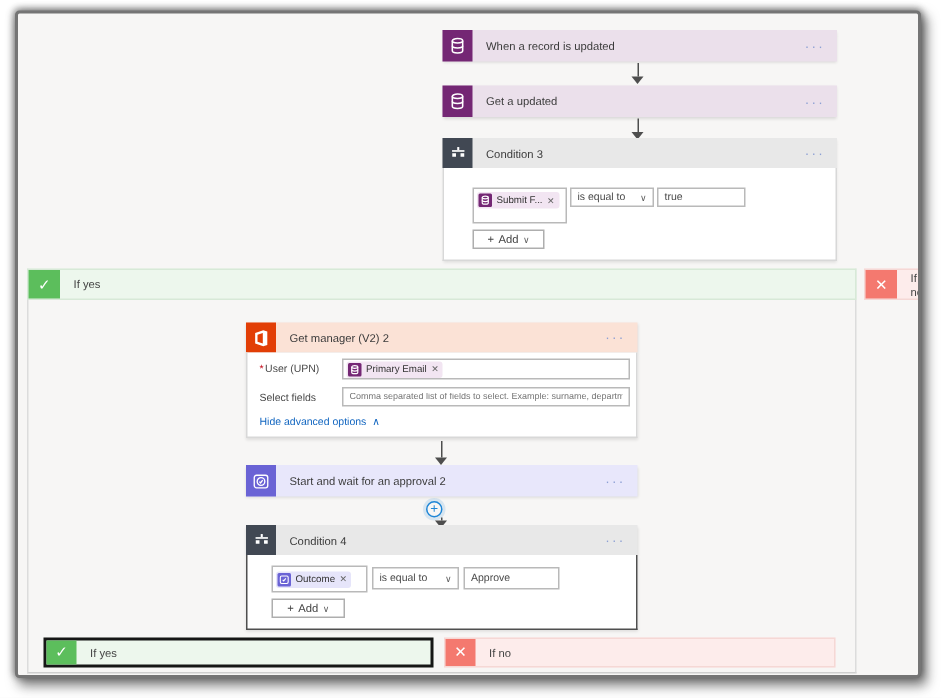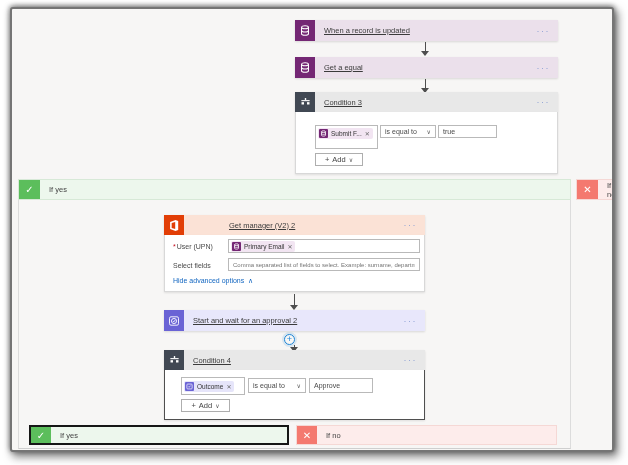--- a/index.html
+++ b/index.html
@@ -3,21 +3,21 @@
 <meta charset="utf-8">
 <style>
   html,body{margin:0;padding:0;background:#fff;width:628px;height:465px;overflow:hidden;
     font-family:"Liberation Sans",sans-serif;-webkit-font-smoothing:antialiased;}
   .sheet{position:absolute;left:10px;top:7px;width:600px;height:441px;background:#f7f6f5;
     border:2px solid #757575;border-radius:3px;overflow:hidden;
     box-shadow:3px 4px 8px 1px rgba(30,30,30,.55), -1px -1px 5px rgba(30,30,30,.35), 1px -1px 5px rgba(30,30,30,.3);}
   
   .cardhead{position:absolute;display:flex;align-items:center;box-shadow:0 1px 2px rgba(0,0,0,.12);cursor:pointer;}
   .iconbox{height:100%;width:20px;flex:0 0 20px;display:flex;align-items:center;justify-content:center;}
-  .cardtitle{margin-left:9px;font-size:7.5px;color:#3b3b3b;white-space:nowrap;text-decoration:underline;}
+  .cardtitle{margin-left:9px;font-size:7.5px;color:#3b3b3b;white-space:nowrap;}
   .menu{margin-left:auto;margin-right:8px;color:#8da0d4;font-size:9px;letter-spacing:1.5px;line-height:4px;cursor:pointer;}
   .cardbody{position:absolute;background:#fff;border:1px solid #d8d8d8;border-top:none;box-sizing:border-box;box-shadow:0 1px 2px rgba(0,0,0,.1);}
   
   .fieldbox{position:absolute;background:#fff;border:1px solid #b9b9b9;box-sizing:border-box;display:flex;align-items:center;font-size:7px;color:#4a4a4a;padding:0 4px;}
   .fieldbox.ph input{border:none;outline:none;width:100%;font-size:6px;color:#8b8b8b;font-family:"Liberation Sans",sans-serif;background:transparent;padding:0;}
   .chev{margin-left:auto;font-size:6px;color:#5c5c5c;}
   .pill{display:inline-flex;align-items:center;border-radius:2px;padding:1px 3px 1px 1px;font-size:6.5px;color:#333;cursor:pointer;}
   .pill .picon{width:9px;height:9px;display:flex;align-items:center;justify-content:center;margin-right:3px;border-radius:1px;}
   .pill .x{margin-left:3px;color:#666;font-size:6px;}
   .addbtn{position:absolute;background:#fff;border:1px solid #aeaeae;box-sizing:border-box;display:flex;align-items:center;justify-content:center;font-size:7.5px;color:#444;gap:3px;cursor:pointer;}
@@ -63,21 +63,21 @@
   <div class="cardhead" style="left:283px;top:48px;width:263px;height:21px;background:#ebe0eb;">
     <div class="iconbox" style="background:#742774;">
       <svg width="12" height="13" viewBox="0 0 16 16">
           <g stroke="#fff" stroke-width="1.4" fill="none">
             <ellipse cx="8" cy="3.6" rx="4.6" ry="2"></ellipse>
             <path d="M3.4,3.6 v4.4 c0,1.1 2.1,2 4.6,2 s4.6,-0.9 4.6,-2 v-4.4"></path>
             <path d="M3.4,8 v4.4 c0,1.1 2.1,2 4.6,2 s4.6,-0.9 4.6,-2 v-4.4"></path>
           </g>
         </svg>
     </div>
-    <span class="cardtitle">Get a equal</span>
+    <span class="cardtitle">Get a updated</span>
     <span class="menu">···</span>
   </div>
 
   <div class="varrow" style="left:409px;top:70px;height:14px;">
     <div class="line" style="height:9px;"></div>
       <div class="head" style="top:9px;"></div>
   </div>
 
   <div class="cardhead" style="left:283px;top:83px;width:263px;height:20px;background:#e8e8e8;">
     <div class="iconbox" style="background:#414853;">
@@ -125,21 +125,21 @@
 
   <div class="branchbar" style="left:6px;top:170px;width:553px;height:21px;background:#edf7ed;border:1px solid #d7e9d7;">
     <div class="branchicon" style="background:#5cbe5c;">✓</div>
     <span class="branchlabel">If yes</span>
   </div>
   <div class="branchbar" style="left:564px;top:170px;width:40px;height:21px;background:#fdeceb;border:1px solid #f5d8d5;">
     <div class="branchicon" style="background:#f4796f;">✕</div>
     <span class="branchlabel">If no</span>
   </div>
 
-  <div class="cardhead" style="left:152px;top:206px;width:261px;height:20px;background:#fbe2d6;gap:36px;">
+  <div class="cardhead" style="left:152px;top:206px;width:261px;height:20px;background:#fbe2d6;">
     <div class="iconbox" style="background:#e23e06;">
       <svg width="12" height="13" viewBox="0 0 16 16">
           <path fill="#fff" fill-rule="evenodd" d="M10,0.8 L2.8,3.4 V12.6 L10,15.2 L13.6,14 V2 Z M9.6,3.3 V12.7 L4.9,11.2 V4.8 Z"></path>
         </svg>
     </div>
     <span class="cardtitle">Get manager (V2) 2</span>
     <span class="menu">···</span>
   </div>
   <div class="cardbody" style="left:152px;top:226px;width:261px;height:57px;">
     <span class="label" style="left:8px;top:8px;"><span class="req">*</span><span>User (UPN)</span></span>

